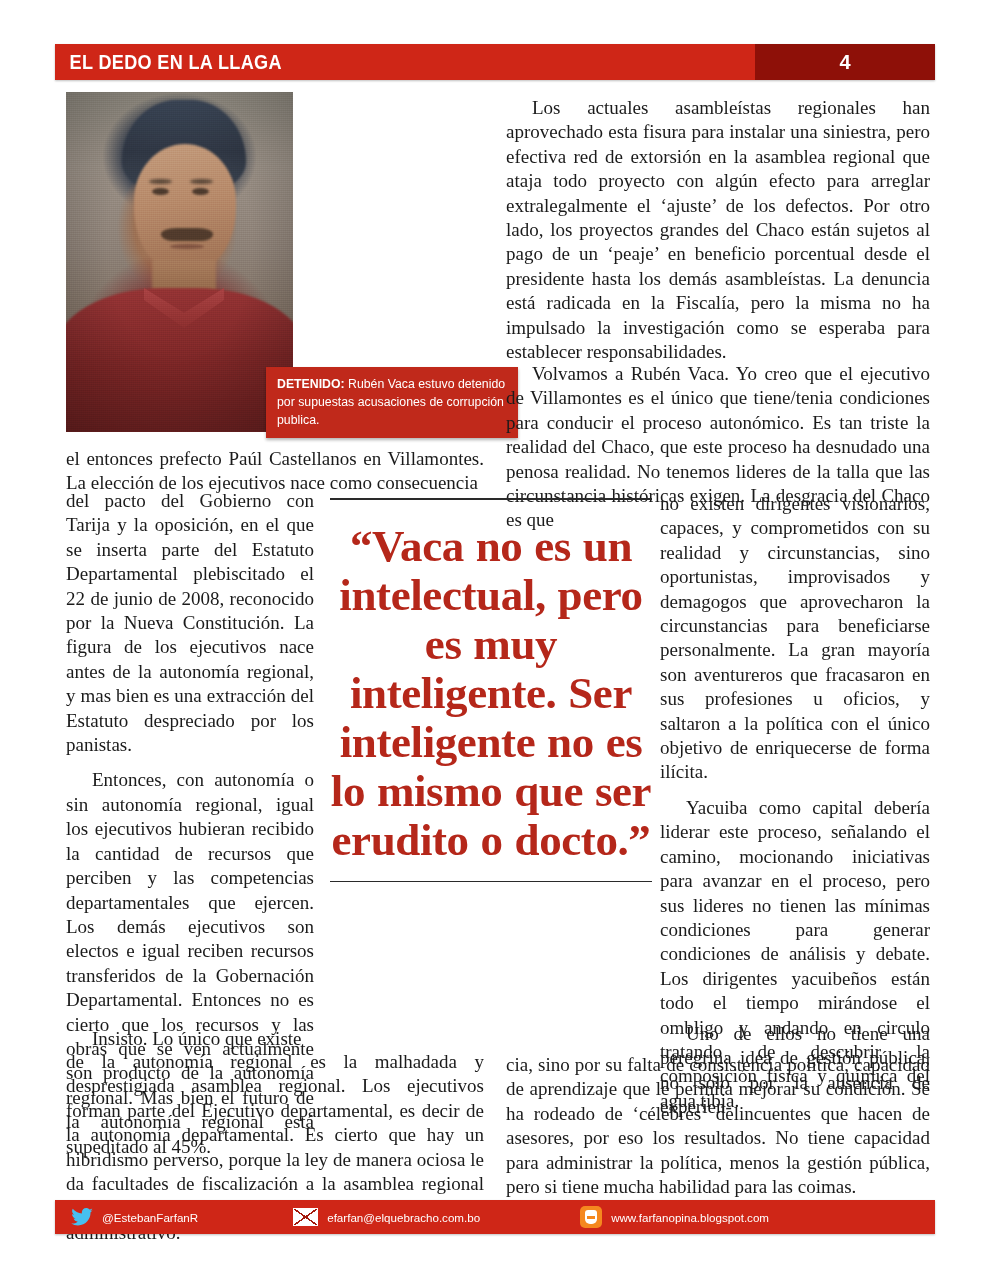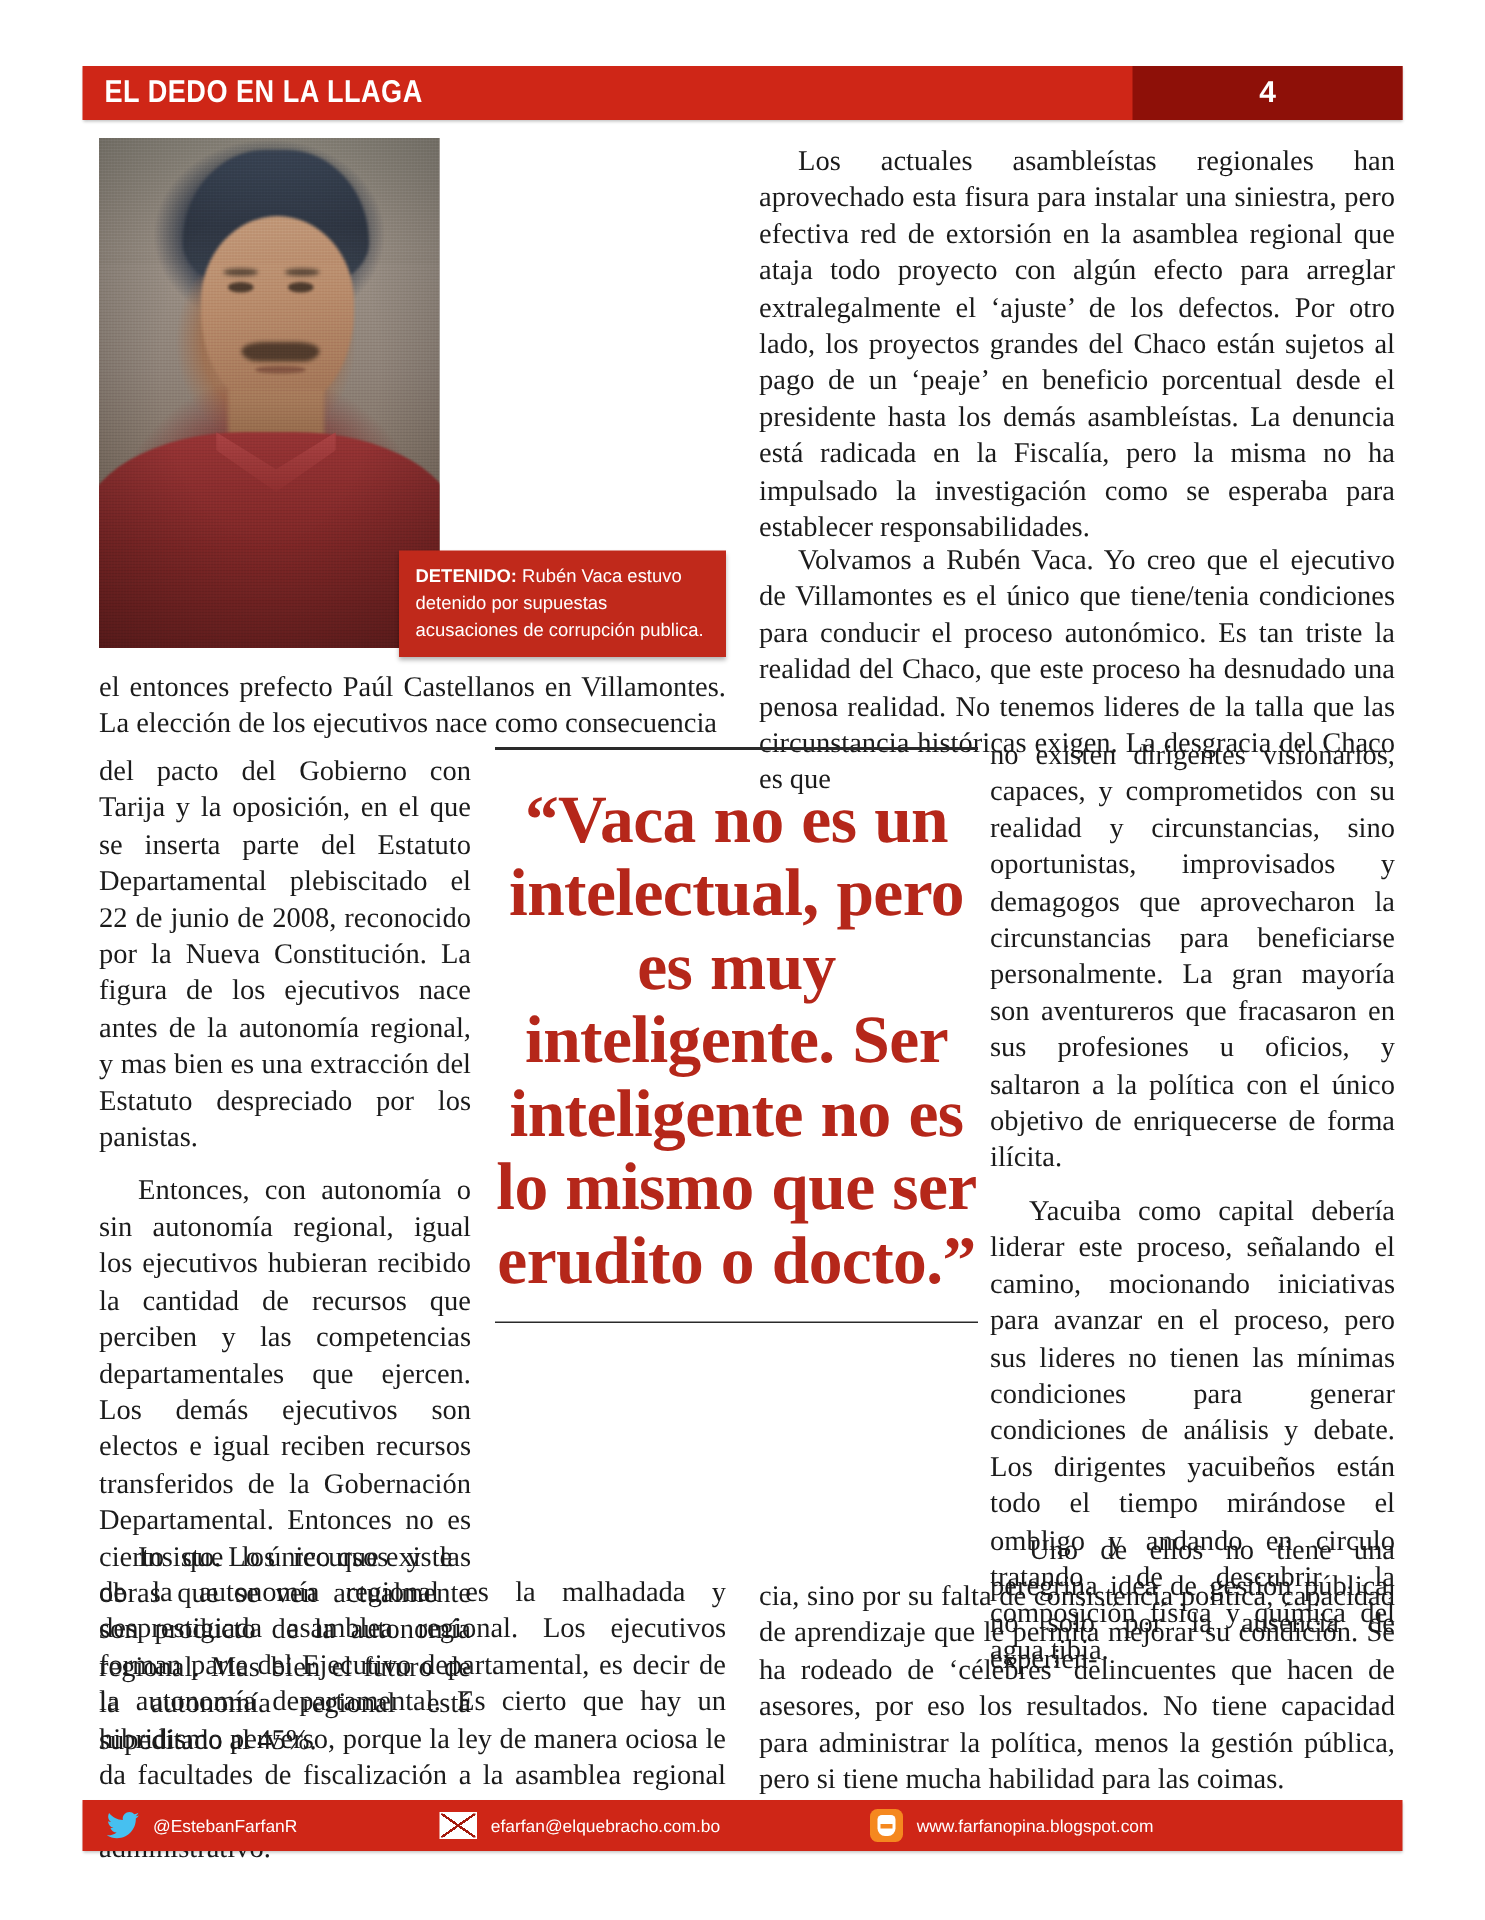--- a/index.html
+++ b/index.html
@@ -169,21 +169,21 @@
     background: linear-gradient(180deg, #a94243 0%, #8c2e2e 100%);
     clip-path: polygon(0 0, 50% 62%, 100% 0, 100% 30%, 50% 100%, 0 30%);
     filter: blur(0.7px);
   }
 
   
   .caption {
     position: absolute;
     left: 266px;
     top: 367px;
-    width: 218px;
+    width: 252px;
     background: #c0291b;
     color: #ffffff;
     font-family: "Liberation Sans", sans-serif;
     font-size: 12.3px;
     line-height: 1.47;
     padding: 8px 11px 9px 11px;
     box-sizing: border-box;
     box-shadow: 0 2px 3px rgba(0,0,0,.3);
   }
   .caption b {
@@ -208,21 +208,20 @@
 
   .col-left-top {
     left: 66px;
     top: 447px;
     width: 418px;
   }
   .col-left-narrow {
     left: 66px;
     top: 489px;
     width: 248px;
-    margin-top: 14px;
   }
   .col-left-bottom {
     left: 66px;
     top: 1023px;
     width: 418px;
   }
   .col-left-insisto-head {
     left: 66px;
     top: 1027px;
     width: 248px;

